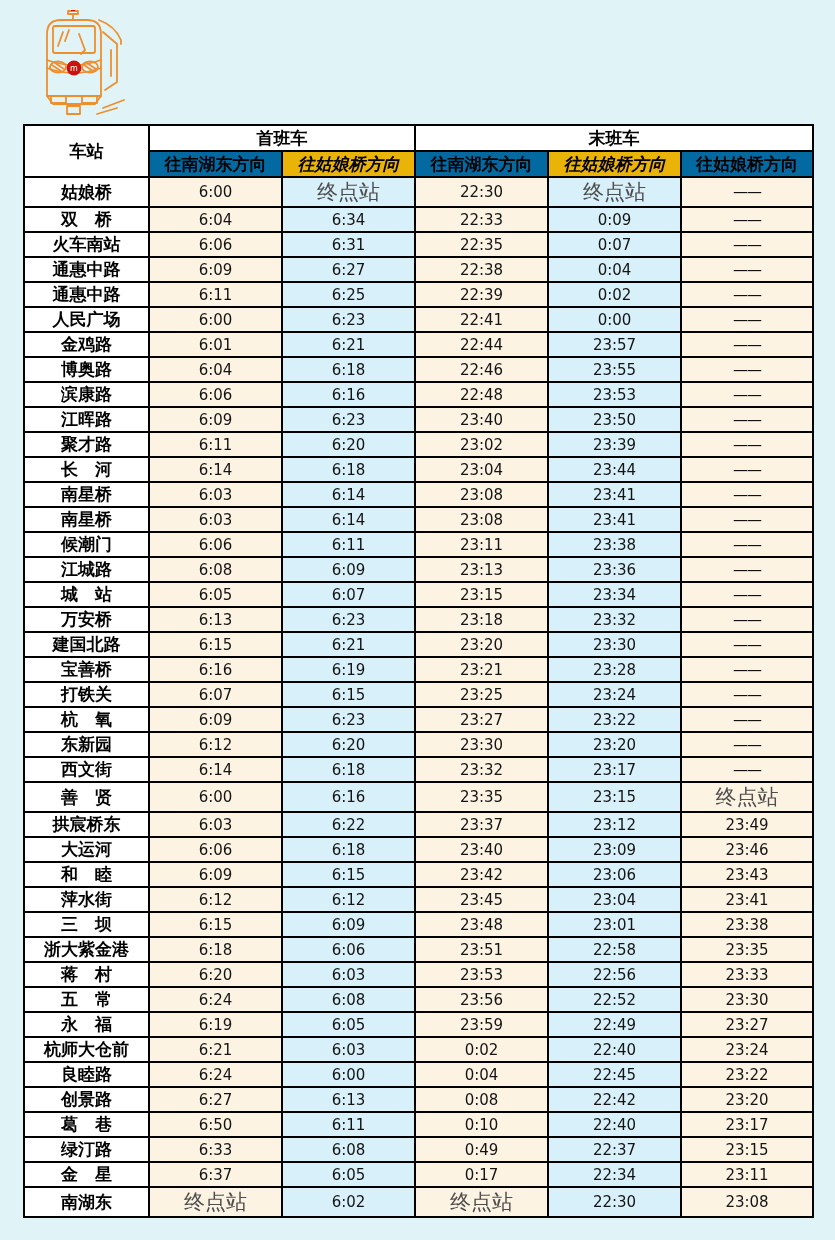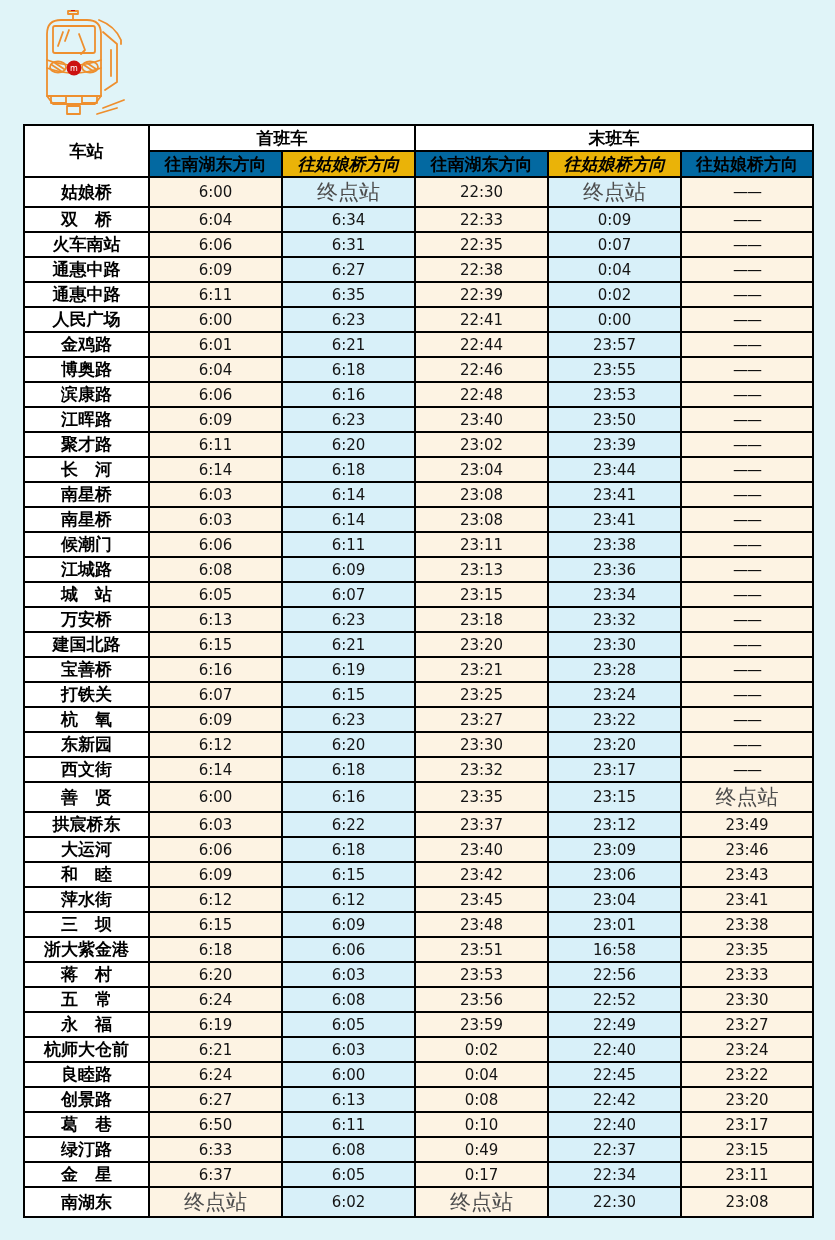--- a/index.html
+++ b/index.html
@@ -157,21 +157,21 @@
         <th class="station">通惠中路</th>
         <td class="cream">6:09</td>
         <td class="blue">6:27</td>
         <td class="cream">22:38</td>
         <td class="blue">0:04</td>
         <td class="cream dash">——</td>
       </tr>
       <tr>
         <th class="station">通惠中路</th>
         <td class="cream">6:11</td>
-        <td class="blue">6:35</td>
+        <td class="blue">6:25</td>
         <td class="cream">22:39</td>
         <td class="blue">0:02</td>
         <td class="cream dash">——</td>
       </tr>
       <tr>
         <th class="station">人民广场</th>
         <td class="cream">6:00</td>
         <td class="blue">6:23</td>
         <td class="cream">22:41</td>
         <td class="blue">0:00</td>
@@ -367,21 +367,21 @@
         <td class="blue">6:09</td>
         <td class="cream">23:48</td>
         <td class="blue">23:01</td>
         <td class="cream">23:38</td>
       </tr>
       <tr>
         <th class="station">浙大紫金港</th>
         <td class="cream">6:18</td>
         <td class="blue">6:06</td>
         <td class="cream">23:51</td>
-        <td class="blue">16:58</td>
+        <td class="blue">22:58</td>
         <td class="cream">23:35</td>
       </tr>
       <tr>
         <th class="station">蒋　村</th>
         <td class="cream">6:20</td>
         <td class="blue">6:03</td>
         <td class="cream">23:53</td>
         <td class="blue">22:56</td>
         <td class="cream">23:33</td>
       </tr>

